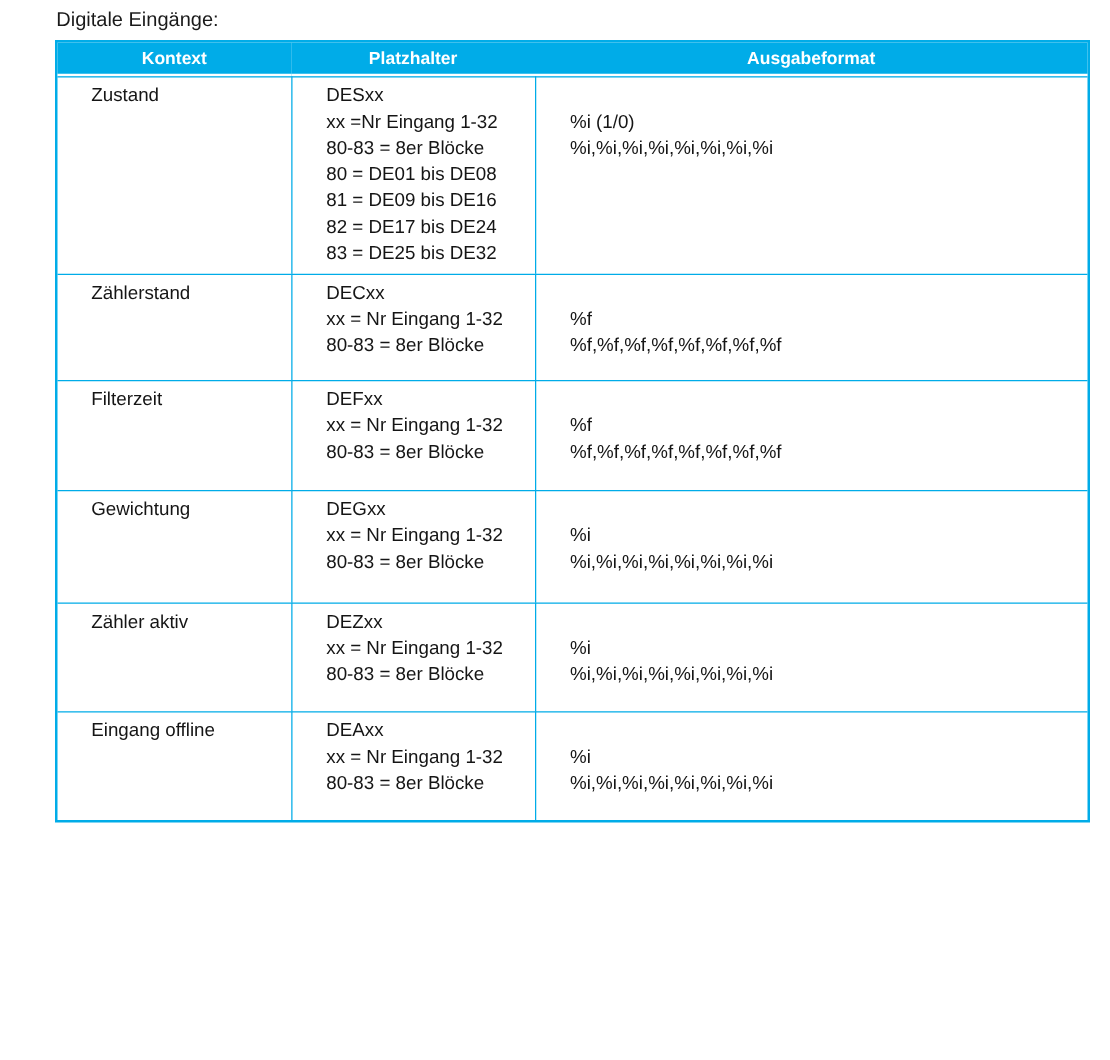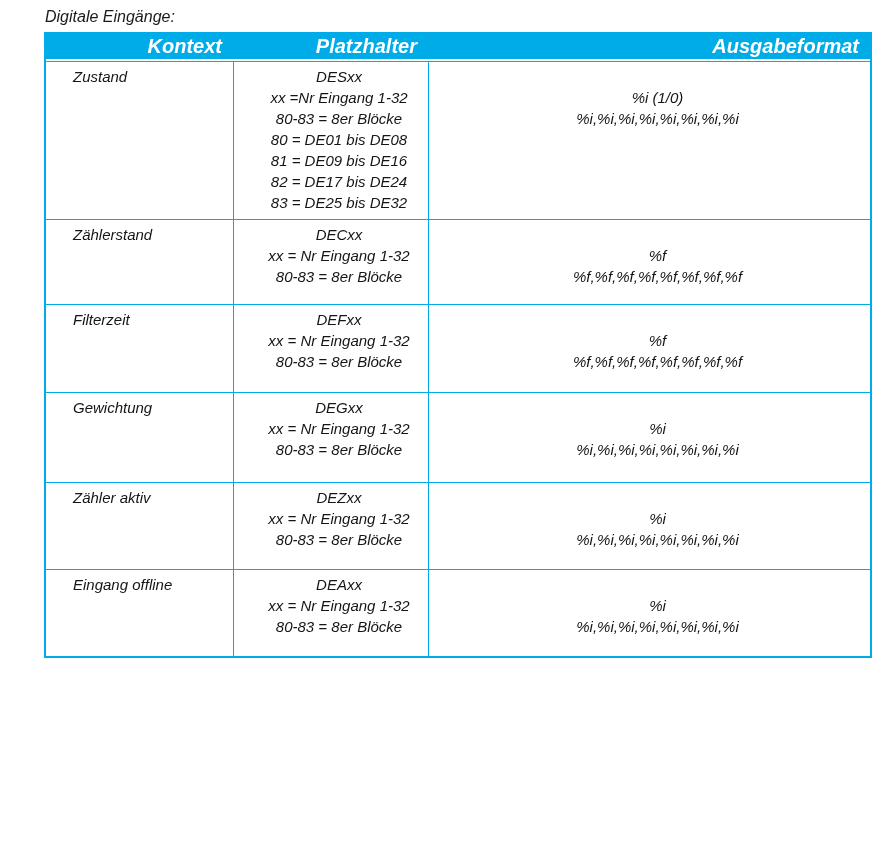--- a/index.html
+++ b/index.html
@@ -1,16 +1,16 @@
 <!DOCTYPE html>
 <html style="--accent: #00ace8;"><head>
 <meta charset="utf-8">
 <style>
   :root { --accent: #00ace8; }
-  * { box-sizing: border-box; font-style: italic; }
+  * { box-sizing: border-box; }
   html, body {
     margin: 0; padding: 0;
     width: 888px; height: 848px;
     background: #ffffff;
     font-family: "Liberation Sans", "DejaVu Sans", sans-serif;
     color: #111;
   }
   .title {
     margin: 7px 0 0 45px;
     font-size: 16px;
@@ -25,36 +25,36 @@
     border-spacing: 0;
     border: 2px solid var(--accent);
   }
   col.c1 { width: 187px; }
   col.c2 { width: 195px; }
   col.c3 { width: 442px; }
   thead th {
     background: var(--accent);
     color: #ffffff;
     font-weight: bold;
-    font-size: 20px;
+    font-size: 14px;
     line-height: 18px;
-    text-align: right;
+    text-align: center;
     padding: 3px 11px 4px 11px;
     border-bottom: 2px solid #ffffff;
   }
   tbody td {
     vertical-align: top;
     font-size: 15px;
     line-height: 21px;
     padding: 4px 11px 6px 27px;
     white-space: pre-line;
     border-top: 1px solid var(--accent);
     color: #151515;
   }
-  tbody td + td { border-left: 1px solid var(--accent); text-align: center; }
+  tbody td + td { border-left: 1px solid var(--accent); }
   tbody tr { height: 87px; }
   tbody tr:nth-child(1) { height: 158px; }
   tbody tr:nth-child(2) { height: 85px; }
   tbody tr:nth-child(3) { height: 88px; }
   tbody tr:nth-child(4) { height: 90px; }
   tbody tr:nth-child(8) { height: 85px; }
 </style>
 </head>
 <body>
 

